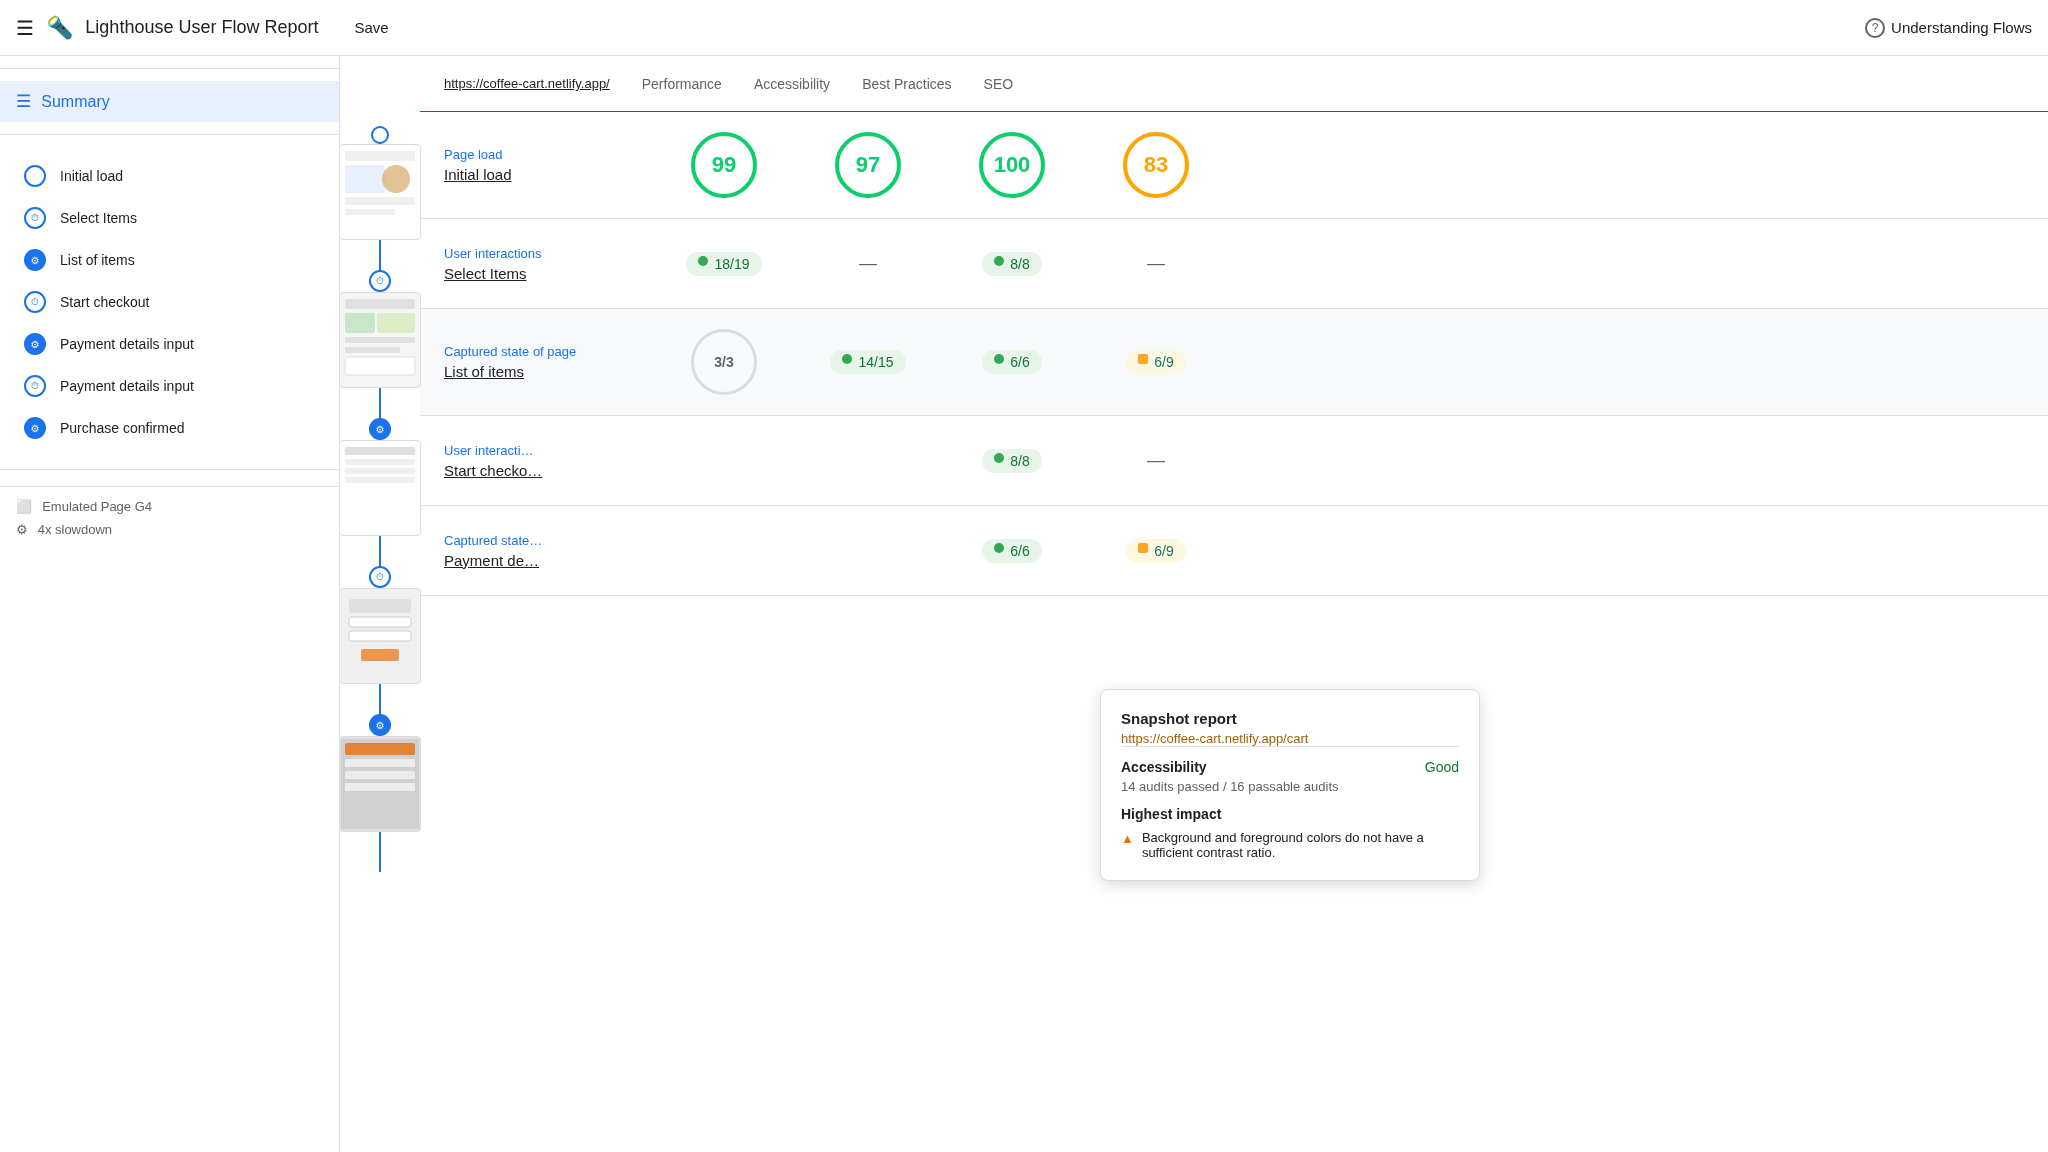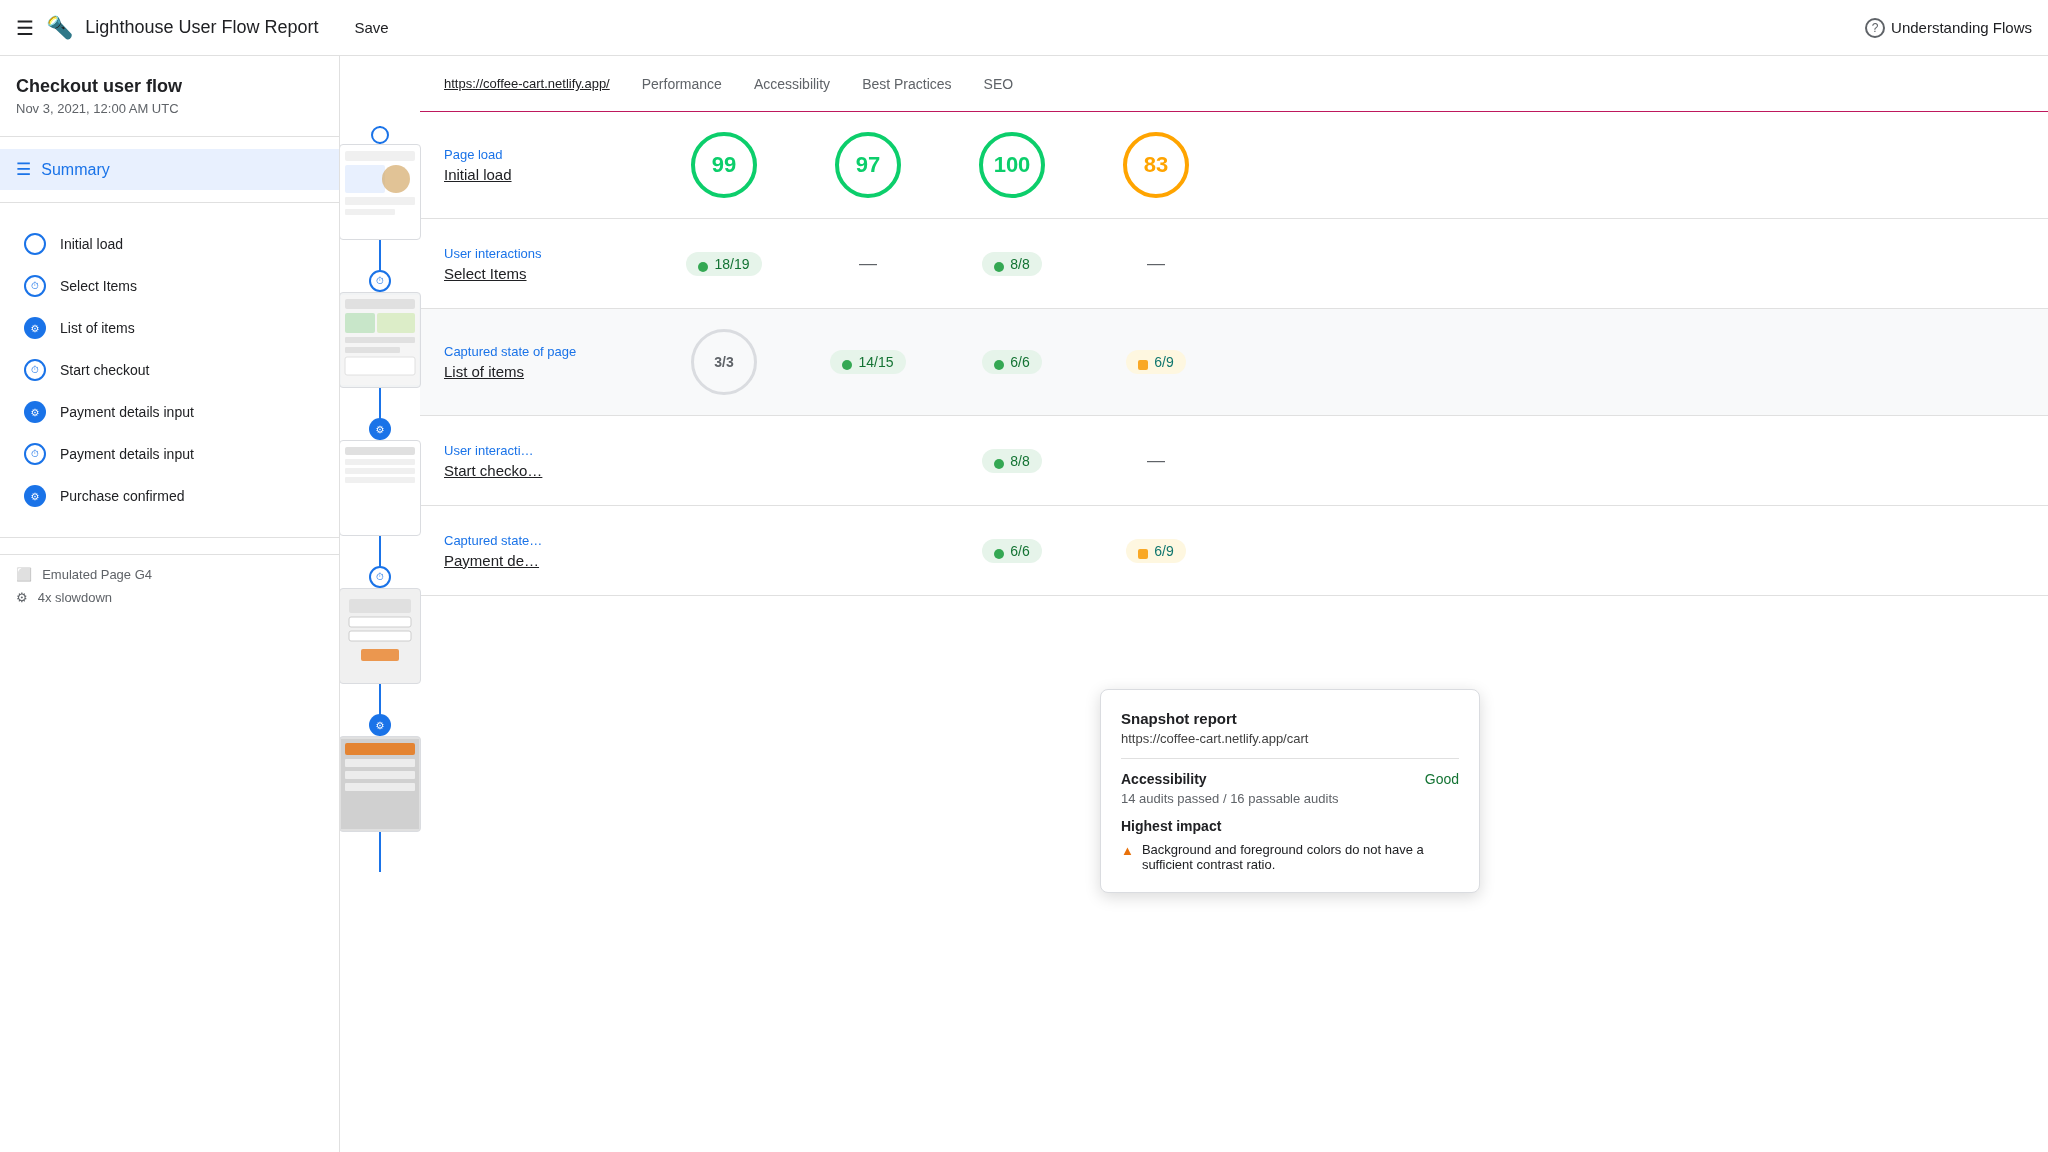--- a/index.html
+++ b/index.html
@@ -137,21 +137,21 @@
       width: 66px; height: 66px; border-radius: 50%;
       display: flex; align-items: center; justify-content: center;
       font-size: 22px; font-weight: 700;
       border: 4px solid;
       flex-shrink: 0;
     }
     .score-green { border-color: #0cce6b; color: #0cce6b; }
     .score-orange { border-color: #ffa400; color: #ffa400; text-align: right; }
 
     .score-pill {
-      display: flex; align-items: flex-end; gap: 6px;
+      display: flex; align-items: flex-start; gap: 6px;
       background: #e6f4ea; border-radius: 20px;
       padding: 4px 12px; font-size: 14px; font-weight: 500; color: #137333;
       white-space: nowrap;
     }
     .score-pill-dot { width: 10px; height: 10px; border-radius: 50%; background: #34a853; }
     .score-dash { font-size: 18px; color: #5f6368; padding: 0 8px; }
 
     .score-pill-orange { background: #fef7e0; color: #0f766e; }
     .score-pill-orange-dot { width: 10px; height: 10px; background: #f9a825; border-radius: 2px; }
 
@@ -172,21 +172,21 @@
       top: 380px; left: 680px;
       width: 380px;
       background: #fff;
       border: 1px solid #dadce0;
       border-radius: 8px;
       box-shadow: 0 4px 16px rgba(0,0,0,0.15);
       padding: 20px;
       z-index: 100;
     }
     .tooltip-title { font-size: 15px; font-weight: 600; margin-bottom: 4px; }
-    .tooltip-url { font-size: 13px; color: #404040; margin-bottom: 12px; }
+    .tooltip-url { font-size: 13px; color: #a16207; }
     .tooltip-divider { height: 1px; background: #e0e0e0; margin-bottom: 12px; }
     .tooltip-row { display: flex; justify-content: space-between; align-items: center; margin-bottom: 4px; }
     .tooltip-label { font-size: 14px; font-weight: 600; }
     .tooltip-value-good { font-size: 14px; color: #137333; font-weight: 500; }
     .tooltip-sub { font-size: 13px; color: #5f6368; margin-bottom: 12px; }
     .tooltip-impact { font-size: 14px; font-weight: 600; margin-bottom: 8px; }
     .tooltip-impact-row { display: flex; align-items: flex-start; gap: 8px; font-size: 13px; color: #202124; }
     .tooltip-triangle { color: #e8710a; font-size: 13px; flex-shrink: 0; margin-top: 1px; }
 
     
@@ -207,24 +207,20 @@
   <span class="nav-save">Save</span>
   <div class="nav-right">
     <span style="width:20px;height:20px;border-radius:50%;border:2px solid #5f6368;display:flex;align-items:center;justify-content:center;font-size:12px;color:#5f6368;">?</span>
     <span>Understanding Flows</span>
   </div>
 </nav>
 
 <div class="layout">
 
   <aside class="sidebar">
-    <div class="sidebar-header">
-      <div class="sidebar-title">Checkout user flow</div>
-      <div class="sidebar-date">Nov 3, 2021, 12:00 AM UTC</div>
-    </div>
     <div class="sidebar-divider"></div>
 
     <div class="summary-item">
       <span style="font-size:17px;">☰</span>
       <span>Summary</span>
     </div>
 
     <div class="sidebar-divider"></div>
 
     <div class="nav-items">

